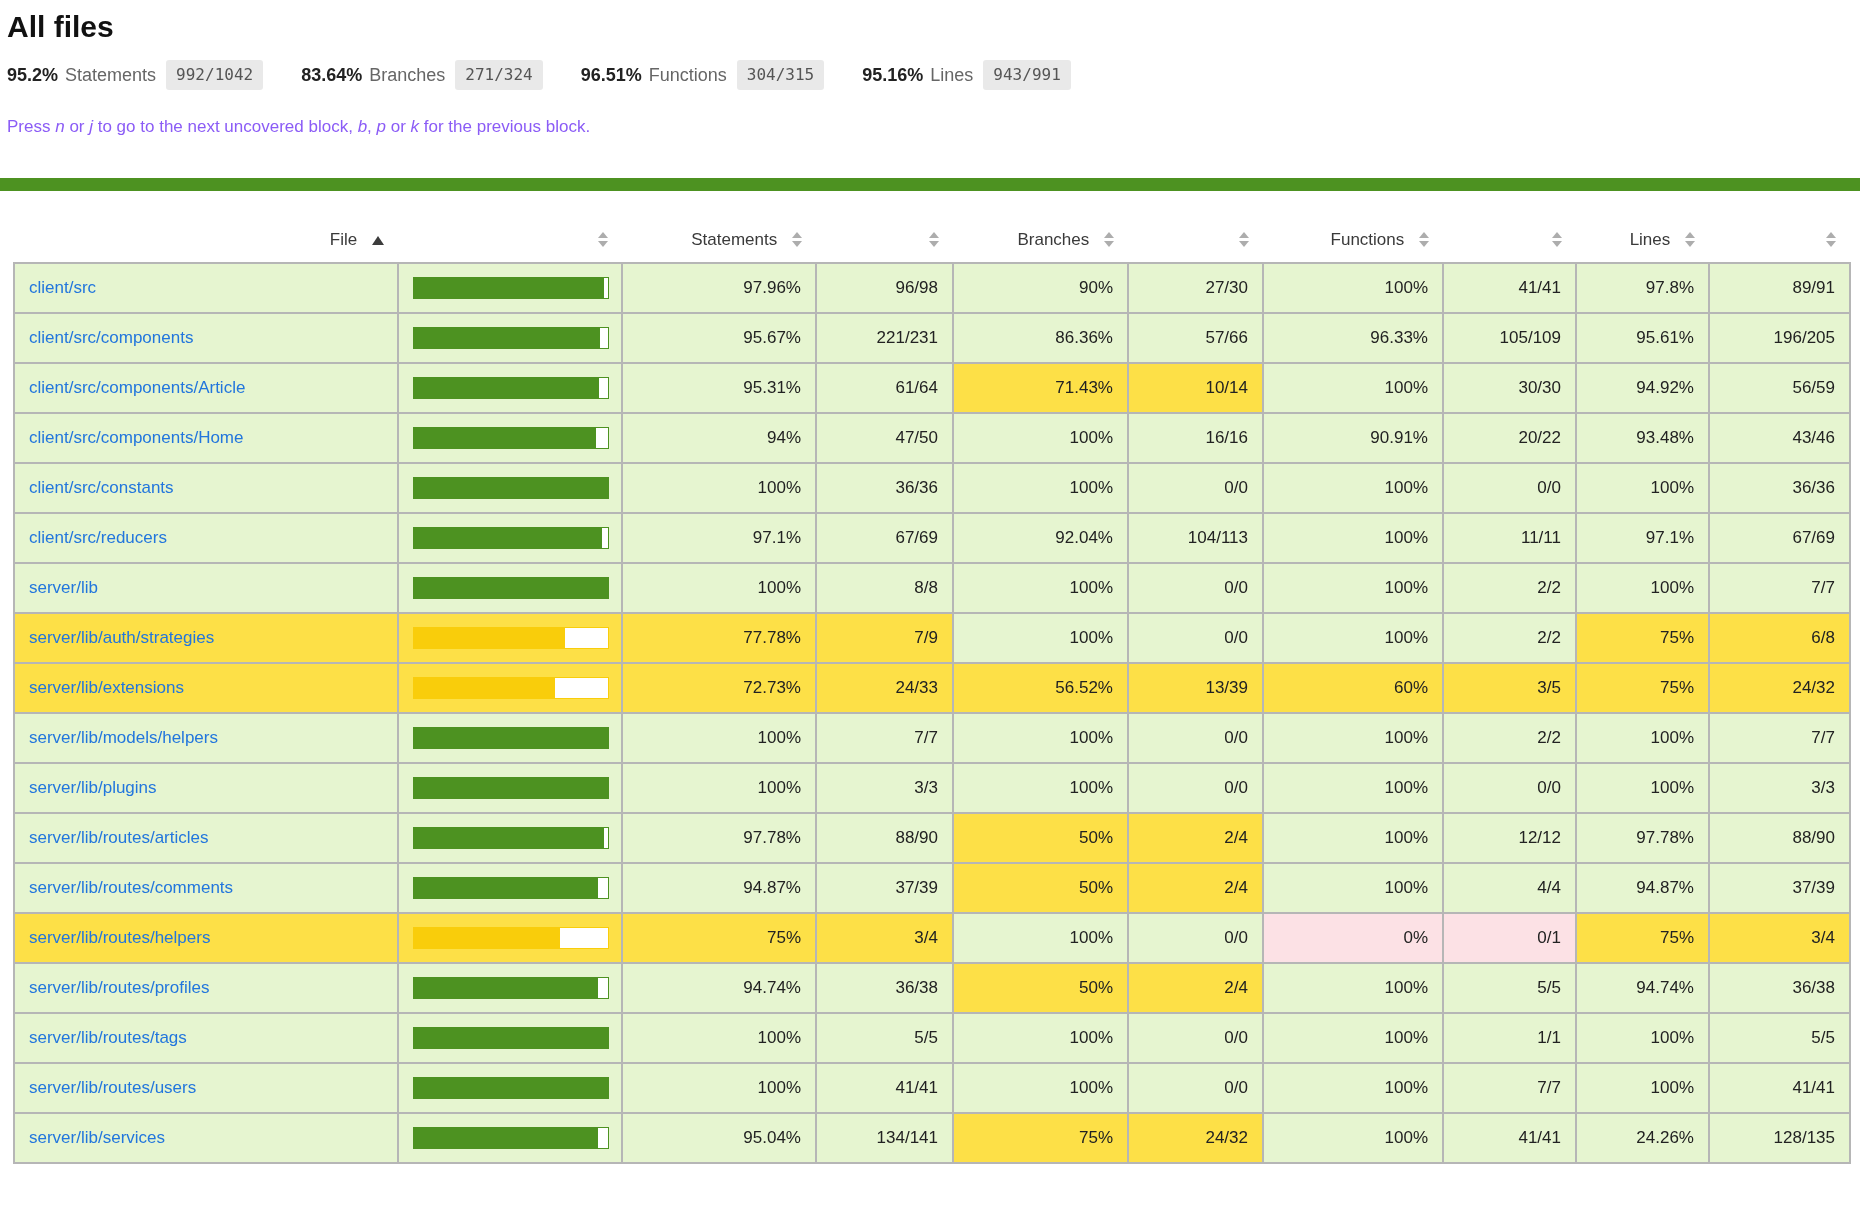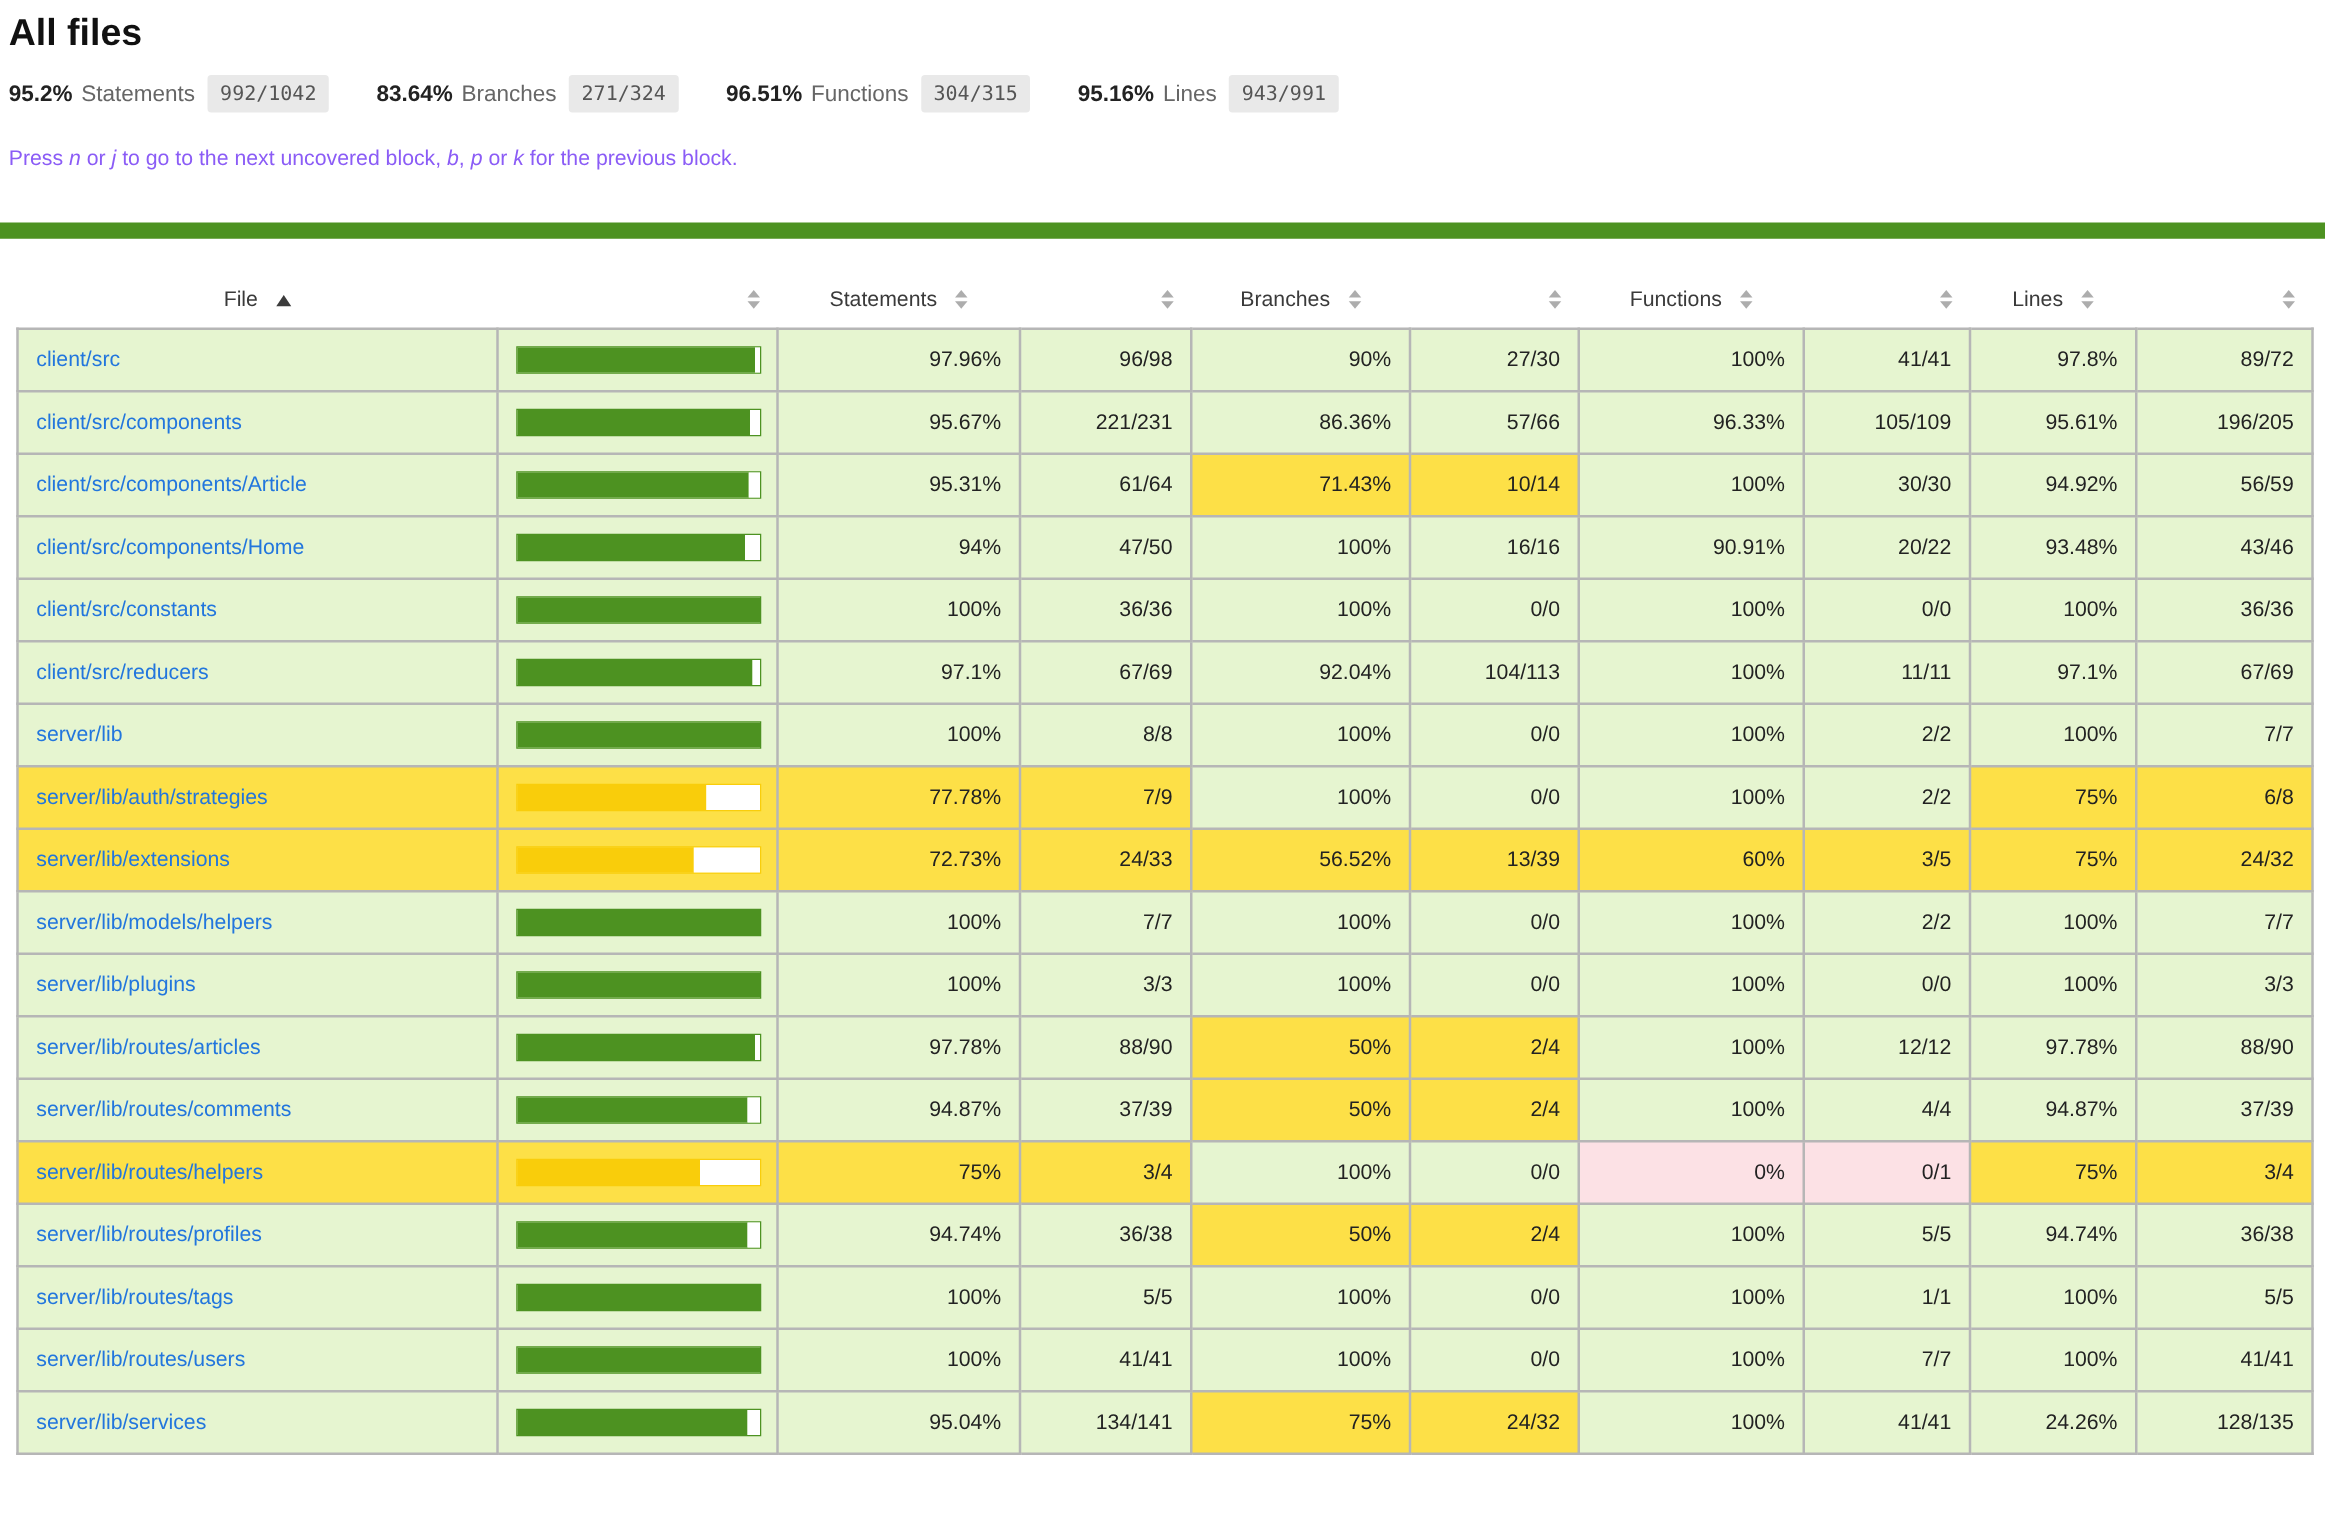--- a/index.html
+++ b/index.html
@@ -55,21 +55,21 @@
   table.coverage {
     margin:26px 13px 0 13px;
     border-collapse:collapse;
     table-layout:fixed;
     width:1834px;
     font-size:17px;
   }
   th {
     font-weight:normal;
     color:#3a3a3a;
-    text-align:center;
+    text-align:right;
     padding:12px 14px;
     white-space:nowrap;
     vertical-align:middle;
   }
   td {
     border:2px solid #b6b6b6;
     padding:13px 14px;
     line-height:20px;
     white-space:nowrap;
     vertical-align:middle;
@@ -215,21 +215,21 @@
         <td class="pic high">
           <div class="chart high"><div class="cover-fill" style="width: 97.96%;"></div><div class="cover-empty" style="width: 2.04%;"></div></div>
         </td>
         <td class="right pct high">97.96%</td>
         <td class="right abs high">96/98</td>
         <td class="right pct high">90%</td>
         <td class="right abs high">27/30</td>
         <td class="right pct high">100%</td>
         <td class="right abs high">41/41</td>
         <td class="right pct high">97.8%</td>
-        <td class="right abs high">89/72</td>
+        <td class="right abs high">89/91</td>
       </tr>
       <tr>
         <td class="file high"><a href="#">client/src/components</a></td>
         <td class="pic high">
           <div class="chart high"><div class="cover-fill" style="width: 95.67%;"></div><div class="cover-empty" style="width: 4.33%;"></div></div>
         </td>
         <td class="right pct high">95.67%</td>
         <td class="right abs high">221/231</td>
         <td class="right pct high">86.36%</td>
         <td class="right abs high">57/66</td>

